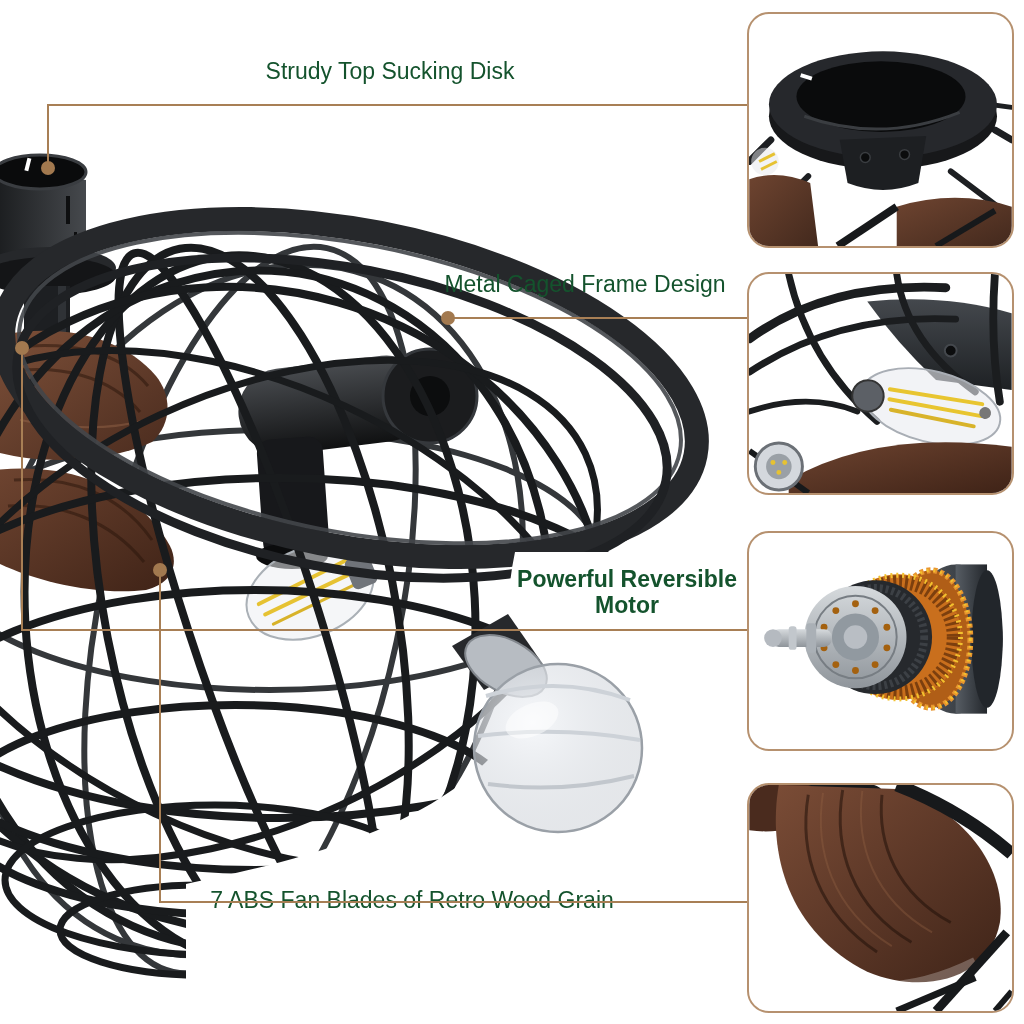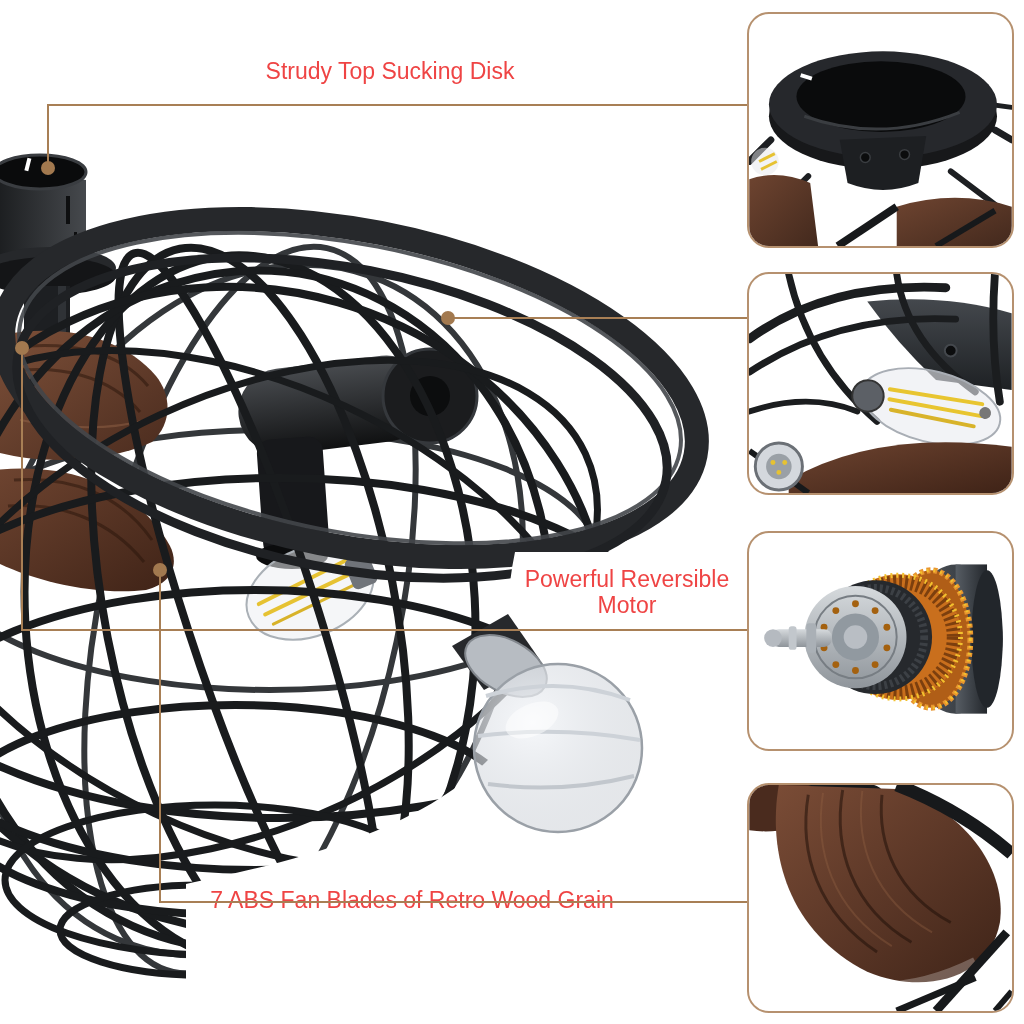--- a/index.html
+++ b/index.html
@@ -1,25 +1,25 @@
 <!DOCTYPE html>
 <html><head>
 <meta charset="utf-8">
 <style>
   html,body{margin:0;padding:0;background:#fff;}
   .canvas{position:relative;width:1024px;height:1024px;background:#ffffff;overflow:hidden;
           font-family:"Liberation Sans",sans-serif;}
   .fan-photo{position:absolute;left:0;top:0;width:740px;height:1024px;}
   .callout-overlay{position:absolute;left:0;top:0;width:1024px;height:1024px;pointer-events:none;}
-  .callout-label{position:absolute;color:#ef4444;font-size:23px;line-height:1.15;
+  .callout-label{position:absolute;color:#14532d;font-size:23px;line-height:1.15;
                  text-align:center;transform:translateX(-50%);white-space:nowrap;}
   .callout-label.wrap{white-space:normal;width:250px;}
   .label-1{left:390px;top:58px;}
   .label-2{left:585px;top:271px;}
-  .label-3{left:627px;top:566px;}
+  .label-3{left:627px;top:566px;font-weight:bold;}
   .label-4{left:412px;top:859px;margin-top:28px;}
   .panel{position:absolute;left:747px;width:267px;border:2px solid #b6916f;border-radius:22px;
          overflow:hidden;background:#fff;box-sizing:border-box;}
   .panel svg{display:block;width:100%;height:100%;}
   .panel-1{top:12px;height:236px;}
   .panel-2{top:272px;height:223px;}
   .panel-3{top:531px;height:220px;}
   .panel-4{top:783px;height:230px;}
 </style>
 </head>
@@ -125,20 +125,21 @@
       <ellipse cx="506" cy="666" rx="44" ry="26" fill="#b7bcc2" stroke="#82878d" stroke-width="2" transform="rotate(28 506 666)"></ellipse>
       <circle cx="558" cy="748" r="84" fill="url(#gGlassDome)" stroke="#9aa0a7" stroke-width="2.5"></circle>
       <path d="M 486 696 Q 560 674 630 700" fill="none" stroke="#cdd2d8" stroke-width="4"></path>
       <path d="M 478 736 Q 560 726 640 740" fill="none" stroke="#cdd2d8" stroke-width="4"></path>
       <path d="M 488 784 Q 562 794 634 776" fill="none" stroke="#c2c7cd" stroke-width="4"></path>
       <ellipse cx="532" cy="720" rx="28" ry="16" fill="rgba(255,255,255,0.5)" transform="rotate(-24 532 720)"></ellipse>
     </g>
   </svg>
 
   <div class="callout-label label-1">Strudy Top Sucking Disk</div>
+  <div class="callout-label label-2">Metal Caged Frame Design</div>
   <div class="callout-label label-3 wrap">Powerful Reversible Motor</div>
   <div class="callout-label label-4">7 ABS Fan Blades of Retro Wood Grain</div>
 
   <svg class="callout-overlay" viewBox="0 0 1024 1024">
     <g fill="none" stroke="#a87f55" stroke-width="2">
       <path d="M 48 168 L 48 105 L 747 105"></path>
       <path d="M 448 318 L 747 318"></path>
       <path d="M 22 348 L 22 630 L 747 630"></path>
       <path d="M 160 570 L 160 902 L 747 902"></path>
     </g>

